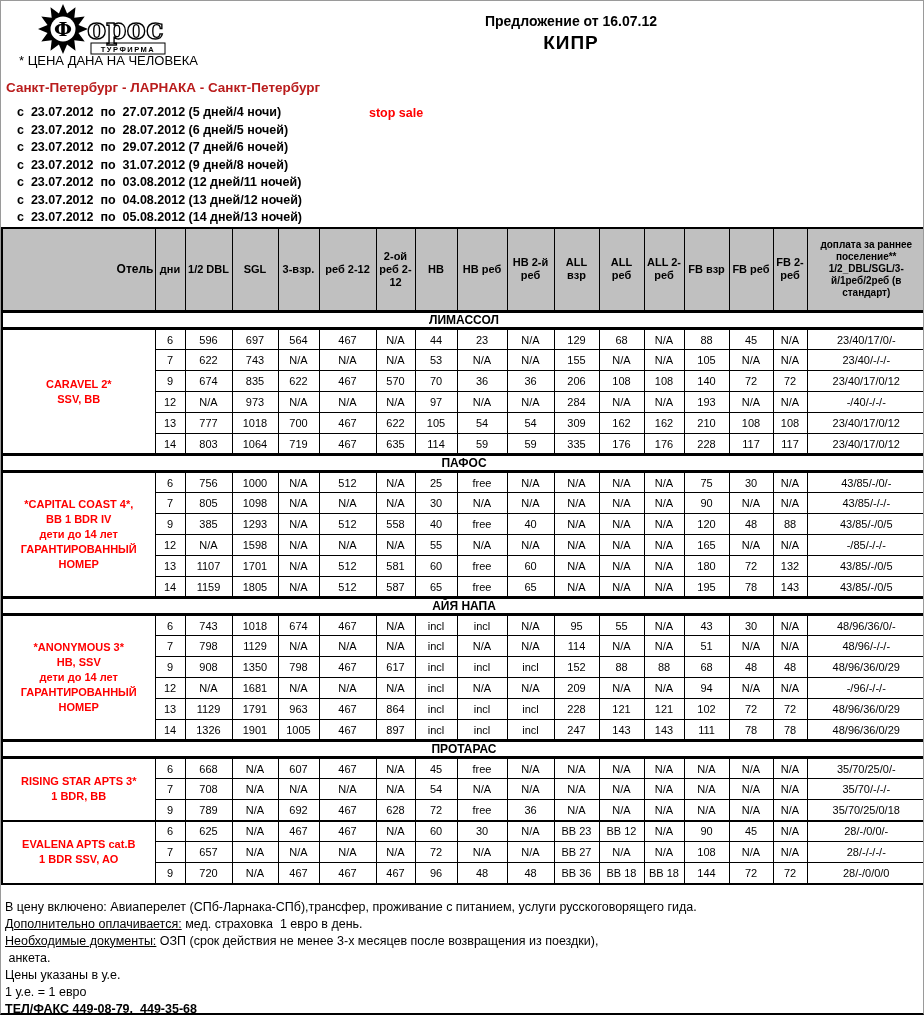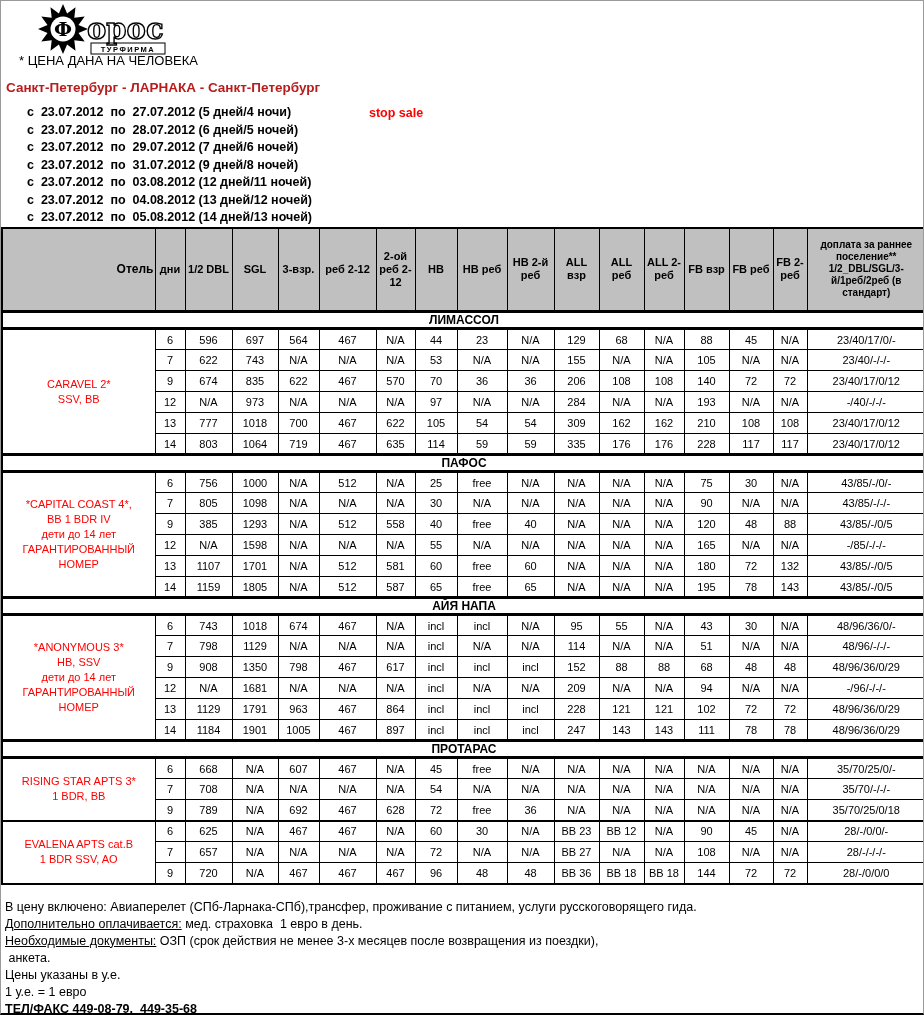--- a/index.html
+++ b/index.html
@@ -14,39 +14,39 @@
   .top-area { position:relative; height:103px; }
   .logo { position:absolute; left:36px; top:2px; }
   .offer-block { position:absolute; left:320px; top:12px; width:500px; text-align:center; }
   .offer-line { font-weight:bold; font-size:14px; }
   .destination { font-weight:bold; font-size:19px; margin-top:3px; letter-spacing:1px; }
   .price-note { position:absolute; left:18px; top:52px; font-weight:normal; font-size:13px; }
   .route { position:absolute; left:5px; top:79px; font-weight:bold; font-size:13.5px; color:#b91c1c; }
   
   .dates { }
   .date-line { position:relative; font-weight:bold; font-size:12.5px; line-height:17.5px;
-               white-space:pre; padding-left:26px; }
+               white-space:pre; padding-left:16px; }
   .stop-sale { position:absolute; left:368px; top:1px; color:#ff0000; font-weight:bold; }
   
   table.price-table { border-collapse:collapse; table-layout:fixed; width:924px;
                       border:2px solid #000; }
   .price-table th, .price-table td { border:1px solid #000; overflow:hidden; }
   .price-table thead th {
     background:#c0c0c0; font-weight:bold; font-size:11px; height:84px;
     vertical-align:middle; text-align:center; padding:1px 1px;
     border-bottom:3px solid #000; line-height:13px;
   }
   .price-table thead th.colh-hotel { font-size:12px;text-align:right; }
   .price-table thead th.colh-last  { font-size:10px; line-height:12px; }
   .price-table tbody td { text-align:center; vertical-align:middle;
                           font-size:11px; height:21px; padding:0 1px; }
   tr.section-row td { font-weight:bold; font-size:12px; height:16px;
                       border-top:3px solid #000; border-bottom:3px solid #000; }
   tr.hotel-first td { border-top:2px solid #000; }
-  td.hotel-cell { color:#ff0000; font-weight:normal; font-size:12.5px; line-height:15px;margin-left:28px; }
+  td.hotel-cell { color:#ff0000; font-weight:bold; font-size:12.5px; line-height:15px;margin-left:28px; }
   td.c2  { font-size:15px; }
   td.c16 { font-size:10px; }
   
   .footer-notes { margin-top:14px; padding-left:4px; }
   .foot-line { font-size:12.5px; line-height:17px; white-space:pre; }
   .foot-line .u { text-decoration:underline; }
   .foot-line.bold { font-weight:bold; }
 </style>
 </head>
 <body>
@@ -56,20 +56,24 @@
   <div class="top-area">
     <svg class="logo" width="132" height="52" viewBox="0 0 132 52" aria-hidden="true">
       <polygon fill="#000" points="51,26 41.5,30.1 47.7,38.5 37.3,37.3 38.5,47.7 30.1,41.5 26,51 21.9,41.5 13.5,47.7 14.7,37.3 4.3,38.5 10.5,30.1 1,26 10.5,21.9 4.3,13.5 14.7,14.7 13.5,4.3 21.9,10.5 26,1 30.1,10.5 38.5,4.3 37.3,14.7 47.7,13.5 41.5,21.9"></polygon>
       <circle cx="26" cy="26" r="12.5" fill="#fff"></circle>
       <text x="26" y="33" text-anchor="middle" font-size="19" font-weight="bold" font-family="DejaVu Serif, serif" fill="#000">Ф</text>
       <text x="50" y="36" font-size="29" font-weight="bold" font-family="DejaVu Serif, serif" fill="#ffffff" stroke="#000" stroke-width="1.4">орос</text>
       <rect x="54" y="40" width="74" height="11" fill="none" stroke="#000" stroke-width="1"></rect>
       <text x="91" y="48.5" text-anchor="middle" font-size="7.5" font-weight="bold" letter-spacing="1.5" fill="#000">ТУРФИРМА</text>
     </svg>
 
+    <div class="offer-block">
+      <div class="offer-line">Предложение от 16.07.12</div>
+      <div class="destination">КИПР</div>
+    </div>
 
     <div class="price-note">* ЦЕНА ДАНА НА ЧЕЛОВЕКА</div>
     <div class="route">Санкт-Петербург - ЛАРНАКА - Санкт-Петербург</div>
   </div>
 
   <div class="dates">
       <div class="date-line">с  23.07.2012  по  27.07.2012 (5 дней/4 ночи)<span class="stop-sale">stop sale</span></div>
       <div class="date-line">с  23.07.2012  по  28.07.2012 (6 дней/5 ночей)</div>
       <div class="date-line">с  23.07.2012  по  29.07.2012 (7 дней/6 ночей)</div>
       <div class="date-line">с  23.07.2012  по  31.07.2012 (9 дней/8 ночей)</div>
@@ -448,21 +452,21 @@
           <td class="c10">228</td>
           <td class="c11">121</td>
           <td class="c12">121</td>
           <td class="c13">102</td>
           <td class="c14">72</td>
           <td class="c15">72</td>
           <td class="c16">48/96/36/0/29</td>
         </tr>
         <tr>
           <td class="c1">14</td>
-          <td class="c2">1184</td>
+          <td class="c2">1326</td>
           <td class="c3">1901</td>
           <td class="c4">1005</td>
           <td class="c5">467</td>
           <td class="c6">897</td>
           <td class="c7">incl</td>
           <td class="c8">incl</td>
           <td class="c9">incl</td>
           <td class="c10">247</td>
           <td class="c11">143</td>
           <td class="c12">143</td>

